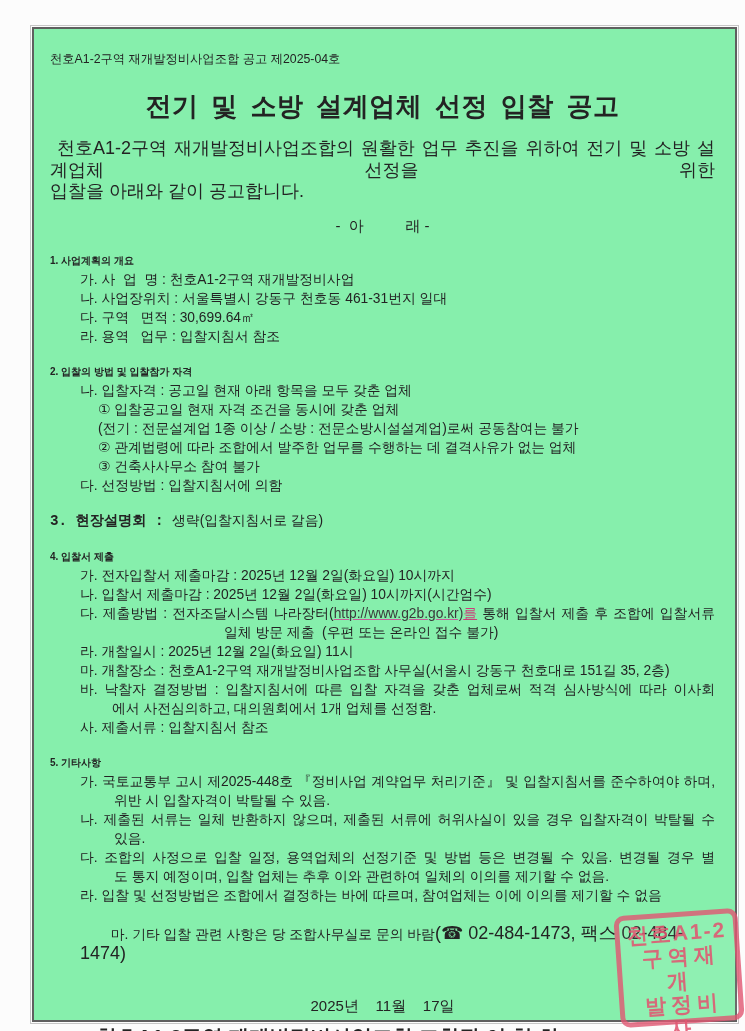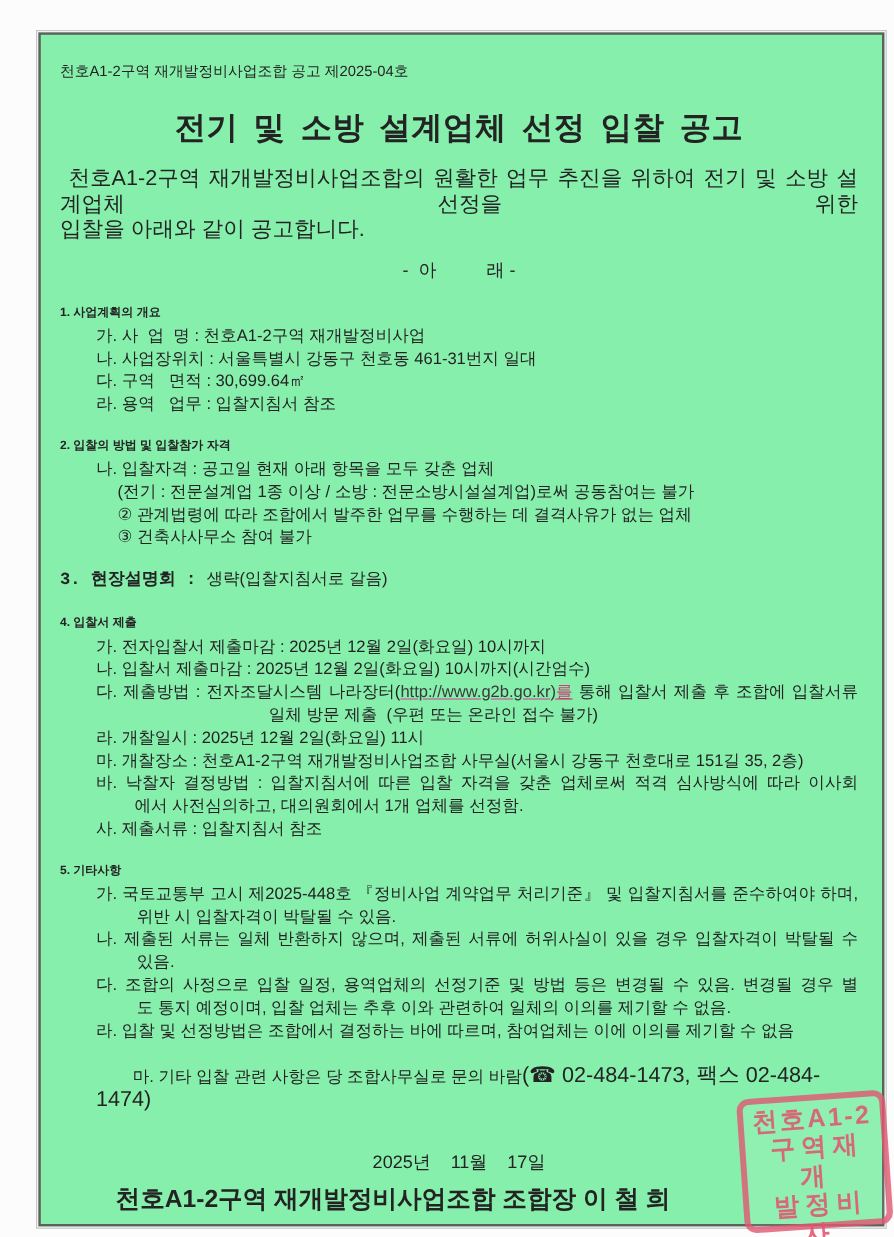--- a/index.html
+++ b/index.html
@@ -95,23 +95,25 @@
       <div class="sec-h ln">1. 사업계획의 개요</div>
       <div class="ln ind1">가. 사  업  명 : 천호A1-2구역 재개발정비사업</div>
       <div class="ln ind1">나. 사업장위치 : 서울특별시 강동구 천호동 461-31번지 일대</div>
       <div class="ln ind1">다. 구역   면적 : 30,699.64㎡</div>
       <div class="ln ind1">라. 용역   업무 : 입찰지침서 참조</div>
     </div>
 
     <div class="sec">
       <div class="sec-h ln">2. 입찰의 방법 및 입찰참가 자격</div>
       <div class="ln ind1">나. 입찰자격 : 공고일 현재 아래 항목을 모두 갖춘 업체</div>
+      <div class="ln ind2">① 입찰공고일 현재 자격 조건을 동시에 갖춘 업체</div>
       <div class="ln ind2">(전기 : 전문설계업 1종 이상 / 소방 : 전문소방시설설계업)로써 공동참여는 불가</div>
       <div class="ln ind2">② 관계법령에 따라 조합에서 발주한 업무를 수행하는 데 결격사유가 없는 업체</div>
       <div class="ln ind2">③ 건축사사무소 참여 불가</div>
+      <div class="ln ind1">다. 선정방법 : 입찰지침서에 의함</div>
     </div>
 
     <div class="sec">
       <span class="inline-h ln">3. 현장설명회 : </span><span class="ln">생략(입찰지침서로 갈음)</span>
     </div>
 
     <div class="sec">
       <div class="sec-h ln">4. 입찰서 제출</div>
       <div class="ln ind1">가. 전자입찰서 제출마감 : 2025년 12월 2일(화요일) 10시까지</div>
       <div class="ln ind1">나. 입찰서 제출마감 : 2025년 12월 2일(화요일) 10시까지(시간엄수)</div>

